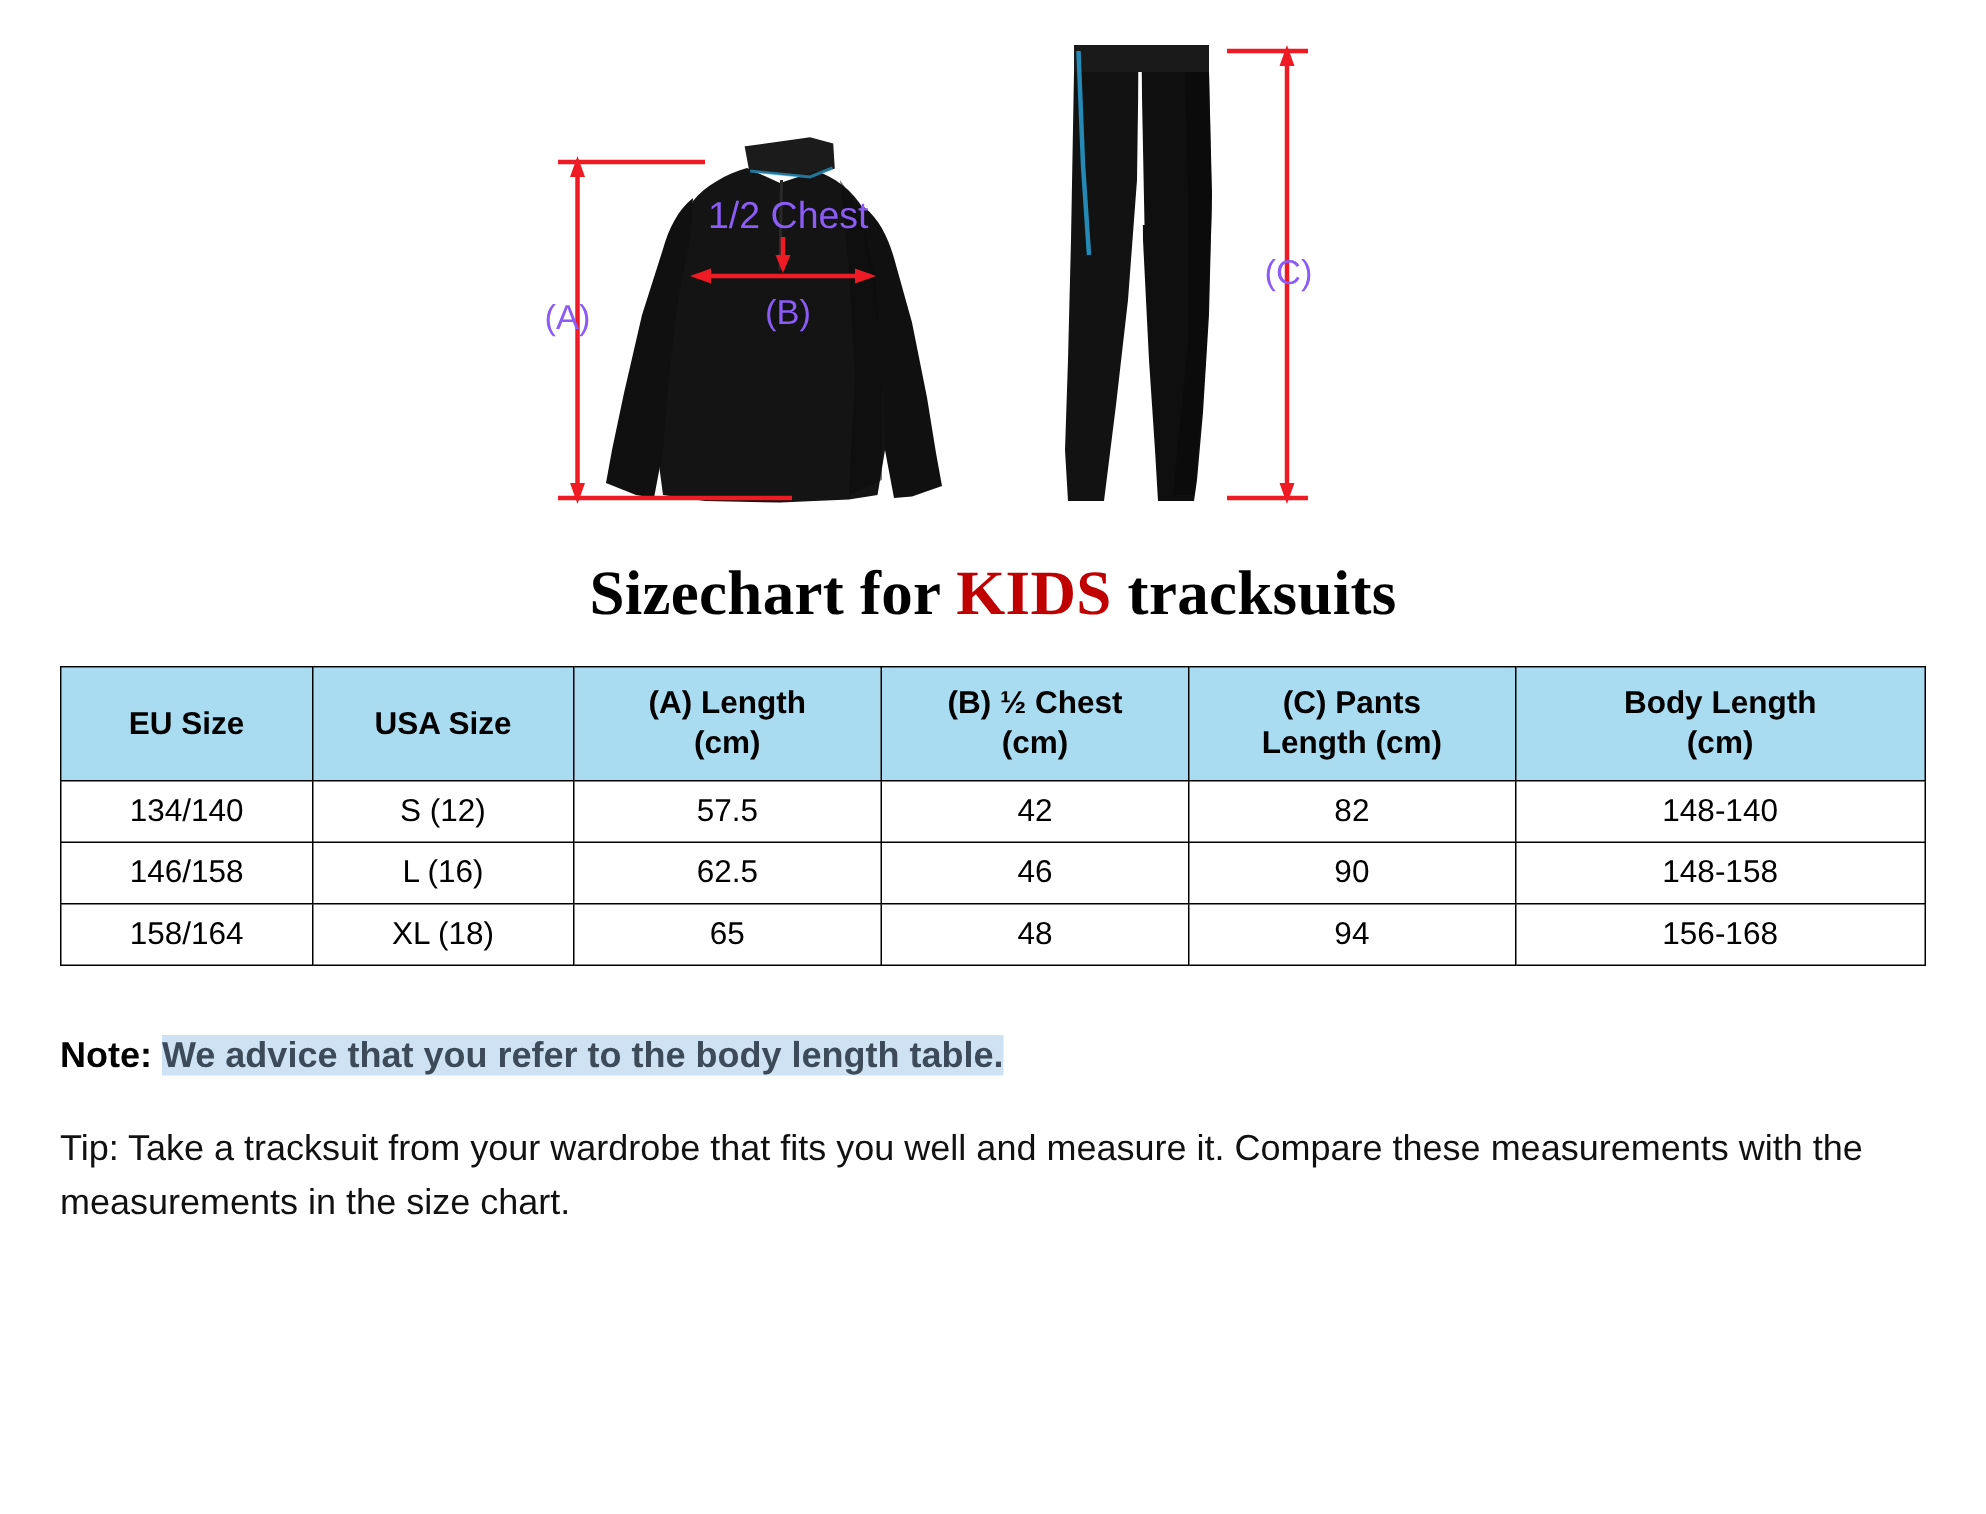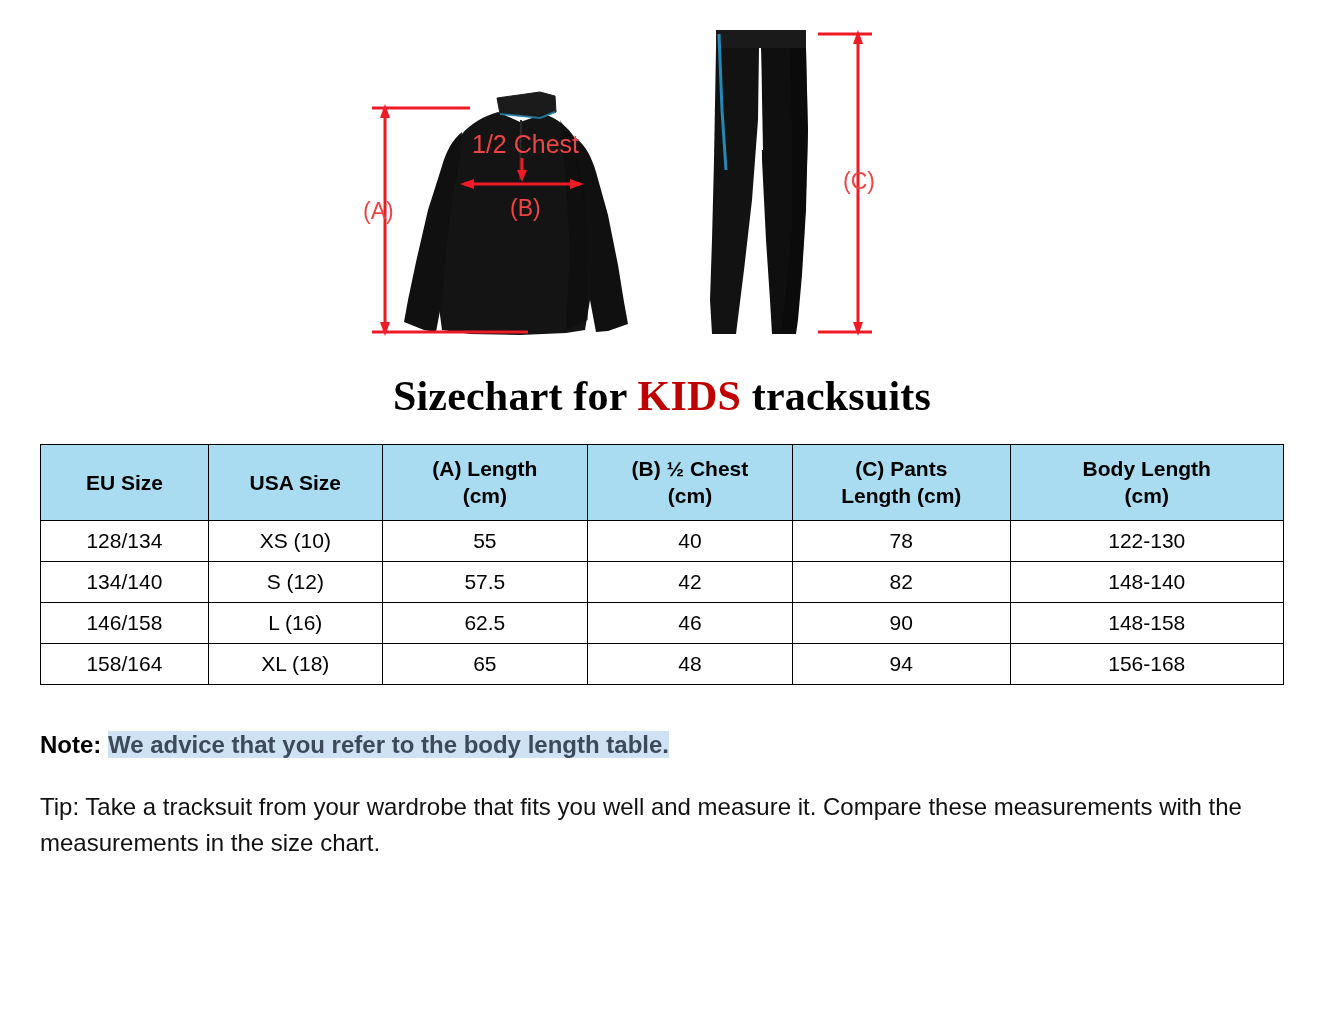--- a/index.html
+++ b/index.html
@@ -22,21 +22,21 @@
     height: 360px;
     width: 100%;
   }
   .garment-svg {
     position: absolute;
     left: 0;
     top: 0;
   }
   .dim-label {
     position: absolute;
-    color: #ef4444;
+    color: #8b5cf6;
     font-size: 23px;
     font-family: "Liberation Sans", sans-serif;
     white-space: nowrap;
   }
   .label-a { left: 363px; top: 198px; }
   .label-b { left: 510px; top: 195px; }
   .label-c { left: 843px; top: 168px; }
   .label-half-chest {
     left: 472px;
     top: 130px;
@@ -284,28 +284,20 @@
           <div>(C) Pants</div>
           <div>Length (cm)</div>
         </th>
         <th>
           <div>Body Length</div>
           <div>(cm)</div>
         </th>
       </tr>
     </thead>
     <tbody>
-      <tr>
-        <td>128/134</td>
-        <td>XS (10)</td>
-        <td>55</td>
-        <td>40</td>
-        <td>78</td>
-        <td>122-130</td>
-      </tr>
       <tr>
         <td>134/140</td>
         <td>S (12)</td>
         <td>57.5</td>
         <td>42</td>
         <td>82</td>
         <td>148-140</td>
       </tr>
       <tr>
         <td>146/158</td>

